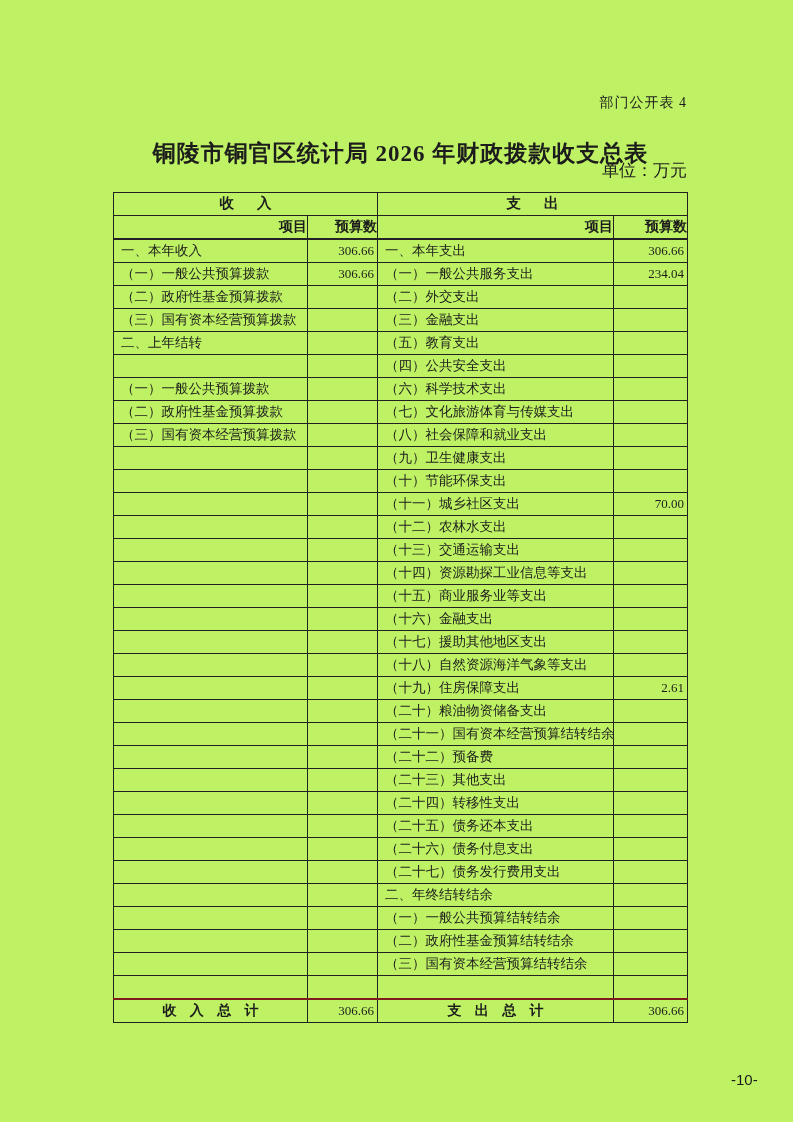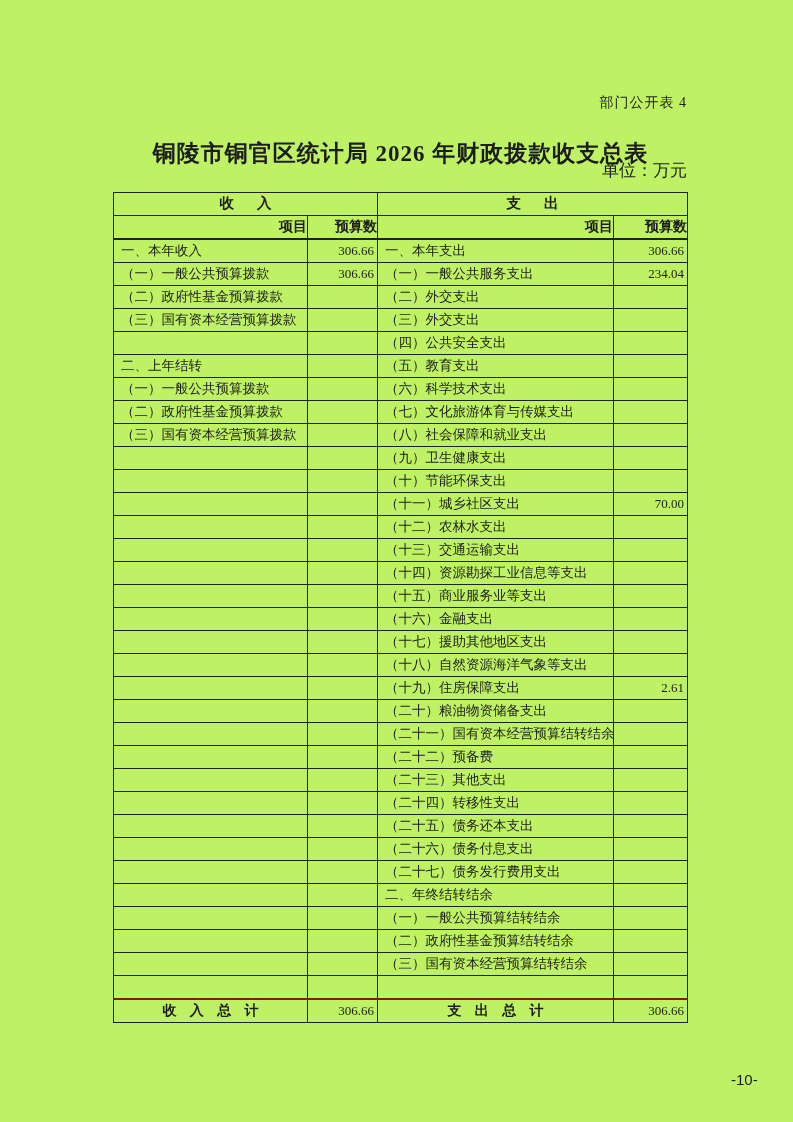--- a/index.html
+++ b/index.html
@@ -143,33 +143,33 @@
         </tr>
         <tr>
           <td class="item">（二）政府性基金预算拨款</td>
           <td class="num"></td>
           <td class="item">（二）外交支出</td>
           <td class="num"></td>
         </tr>
         <tr>
           <td class="item">（三）国有资本经营预算拨款</td>
           <td class="num"></td>
-          <td class="item">（三）外交支出</td>
+          <td class="item">（三）金融支出</td>
+          <td class="num"></td>
+        </tr>
+        <tr>
+          <td class="item">二、上年结转</td>
+          <td class="num"></td>
+          <td class="item">（五）教育支出</td>
           <td class="num"></td>
         </tr>
         <tr>
           <td class="item"></td>
           <td class="num"></td>
           <td class="item">（四）公共安全支出</td>
-          <td class="num"></td>
-        </tr>
-        <tr>
-          <td class="item">二、上年结转</td>
-          <td class="num"></td>
-          <td class="item">（五）教育支出</td>
           <td class="num"></td>
         </tr>
         <tr>
           <td class="item">（一）一般公共预算拨款</td>
           <td class="num"></td>
           <td class="item">（六）科学技术支出</td>
           <td class="num"></td>
         </tr>
         <tr>
           <td class="item">（二）政府性基金预算拨款</td>

